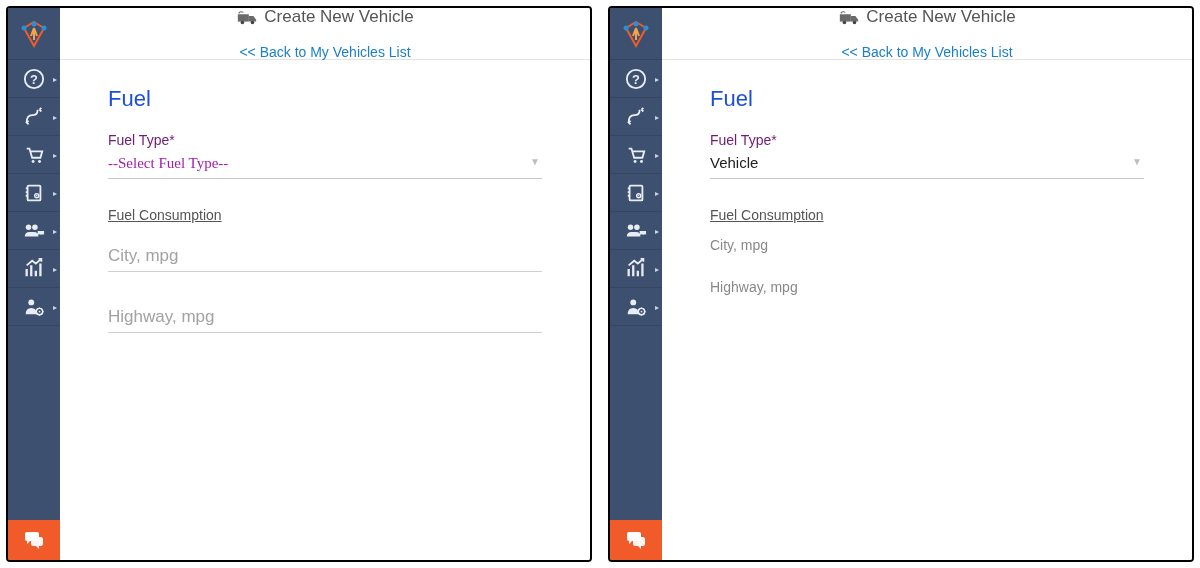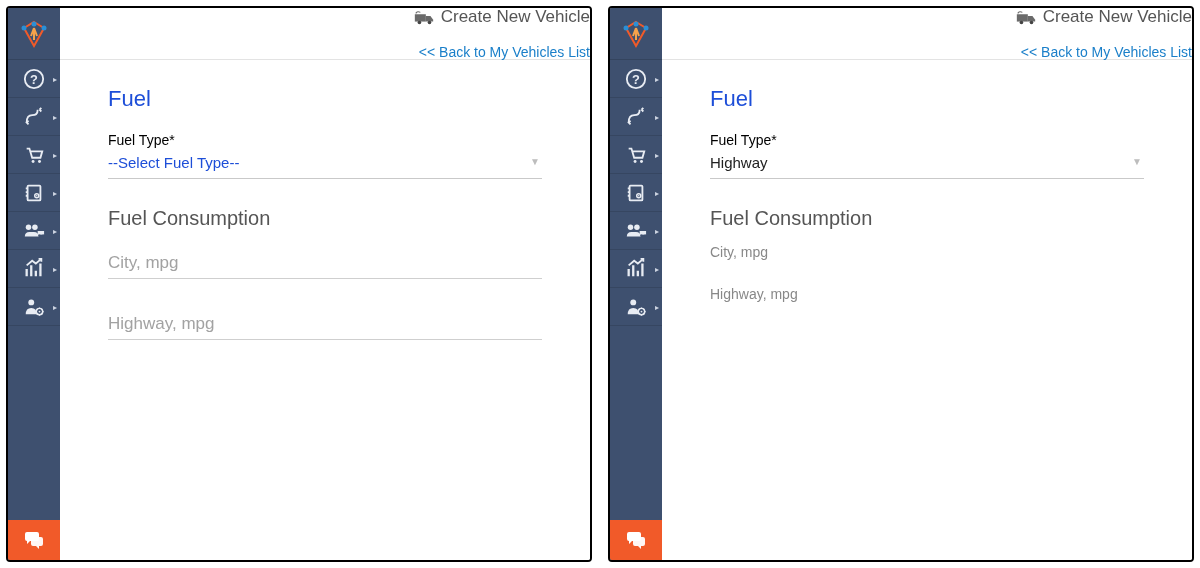--- a/index.html
+++ b/index.html
@@ -70,21 +70,21 @@
     flex: 1;
     background: #fff;
     display: flex;
     flex-direction: column;
   }
   .topbar {
     height: 52px;
     border-bottom: 1px solid #e3e3e3;
     display: flex;
     flex-direction: column;
-    align-items: flex-end;
+    align-items: center;
     justify-content: center;
     gap: 1px;
     padding: 4px 0;
   }
   .title-row {
     display: flex;
     align-items: center;
     gap: 6px;
     color: #555;
     font-size: 17px;
@@ -99,46 +99,47 @@
     padding: 26px 48px 20px 48px;
   }
   .section-head {
     color: #1d4ed8;
     font-size: 22px;
     font-weight: 400;
     margin-bottom: 20px;
   }
   .subsection-head {
     color: #555;
-    font-size: 20px;
+    font-size: 14px;
     font-weight: 400;
     margin: 28px 0 14px 0;
+    text-decoration: underline;
   }
   .field {
     margin-bottom: 26px;
   }
   .field-label {
-    color: #000000;
+    color: #701a75;
     font-size: 14px;
     margin-bottom: 2px;
     display: block;
   }
   .field-label.floated {
     color: #888;
   }
   .select-wrap, .input-wrap {
     position: relative;
     border-bottom: 1px solid #c9c9c9;
     padding: 4px 0 6px 0;
   }
   .select-value {
     font-size: 15px;
     color: #222;
   }
-  .select-value.placeholder { color: #1d4ed8; }
+  .select-value.placeholder { color: #a21caf; font-family: Liberation Serif, serif; }
   .select-caret {
     position: absolute;
     right: 2px;
     top: 6px;
     font-size: 10px;
     color: #bdbdbd;
   }
   .text-input {
     border: none;
     outline: none;
@@ -376,21 +377,21 @@
         <span>Create New Vehicle</span>
       </div>
       <div class="back-link">&lt;&lt; Back to My Vehicles List</div>
     </div>
     <div class="form-area">
       <h2 class="section-head">Fuel</h2>
 
       <div class="field">
         <span class="field-label">Fuel Type*</span>
         <div class="select-wrap">
-          <span class="select-value">Highway</span>
+          <span class="select-value">Vehicle</span>
           <span class="select-caret">▼</span>
         </div>
       </div>
 
       <h3 class="subsection-head">Fuel Consumption</h3>
 
       <div class="field">
         <span class="field-label floated">City, mpg</span>
       </div>
 

